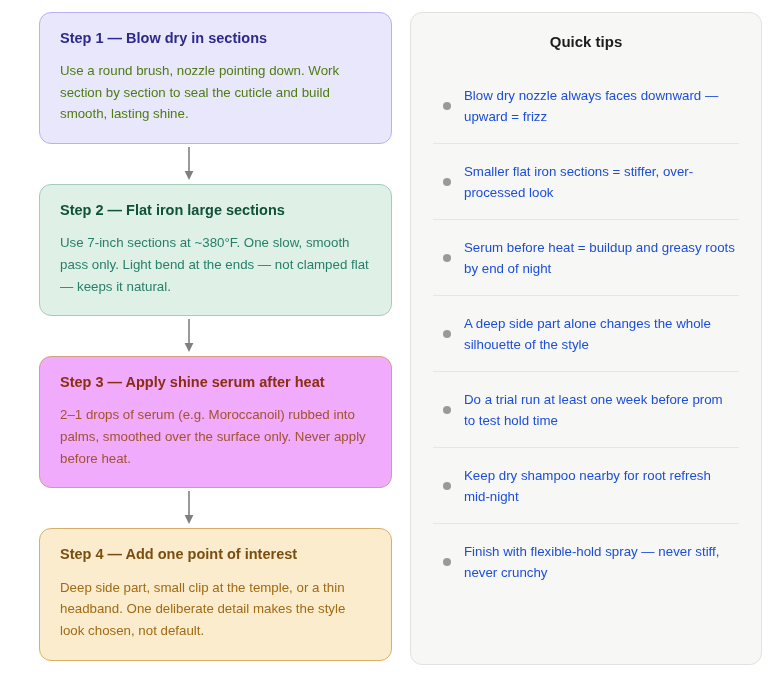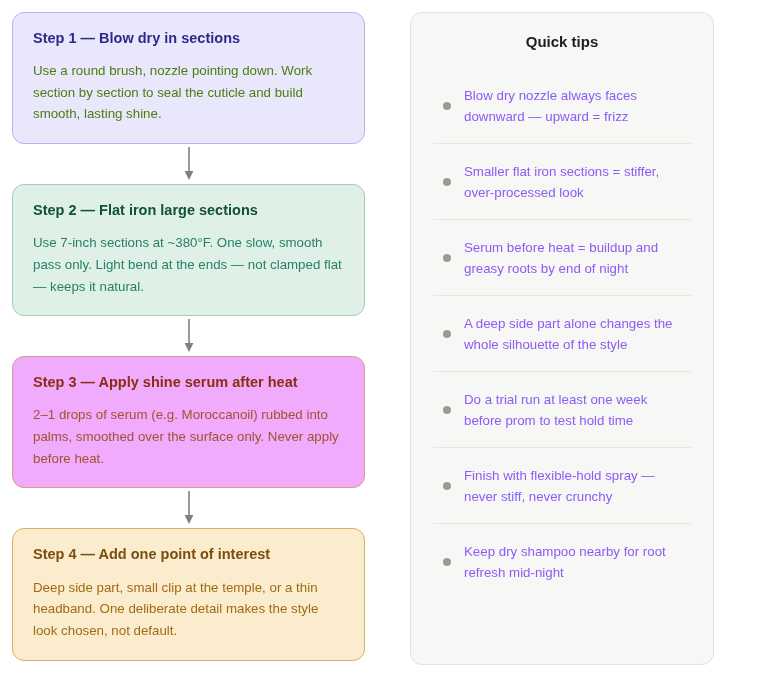--- a/index.html
+++ b/index.html
@@ -27,20 +27,21 @@
     display: flex;
     flex-direction: column;
     align-items: stretch;
   }
 
   .step-card {
     border-radius: 12px;
     border: 1px solid transparent;
     padding: 16px 20px 18px 20px;
     width: 353px;
+    margin-left: 27px;
   }
 
   .step-title {
     font-size: 14.5px;
     font-weight: bold;
     line-height: 1.25;
     margin-bottom: 13px;
   }
 
   .step-body {
@@ -73,21 +74,21 @@
     align-items: center;
     justify-content: center;
   }
   .connector svg { display: block; }
 
   
   #tips-panel {
     position: absolute;
     left: 410px;
     top: 12px;
-    width: 304px;
+    width: 352px;
     height: 653px;
     background: #f7f7f5;
     border: 1px solid #e2e2de;
     border-radius: 12px;
     padding: 20px 22px 10px 22px;
   }
 
   #tips-title {
     text-align: center;
     font-size: 15px;
@@ -110,21 +111,21 @@
     flex: 0 0 auto;
     width: 8px;
     height: 8px;
     border-radius: 50%;
     background: #9b9b96;
   }
 
   .tip-text {
     font-size: 13.3px;
     line-height: 1.58;
-    color: #8b5cf6;
+    color: #1d4ed8;
   }
 </style>
 </head>
 <body>
 
 <div id="layout">
 
   <div id="steps-flow">
 
     <div class="step-card step-1">
@@ -194,23 +195,23 @@
       <span class="tip-text">A deep side part alone changes the whole silhouette of the style</span>
     </div>
 
     <div class="tip-row">
       <span class="tip-bullet"></span>
       <span class="tip-text">Do a trial run at least one week before prom to test hold time</span>
     </div>
 
     <div class="tip-row">
       <span class="tip-bullet"></span>
+      <span class="tip-text">Keep dry shampoo nearby for root refresh mid-night</span>
+    </div>
+
+    <div class="tip-row">
+      <span class="tip-bullet"></span>
       <span class="tip-text">Finish with flexible-hold spray — never stiff, never crunchy</span>
     </div>
 
-    <div class="tip-row">
-      <span class="tip-bullet"></span>
-      <span class="tip-text">Keep dry shampoo nearby for root refresh mid-night</span>
-    </div>
-
   </div>
 
 </div>
 
 </body></html>

